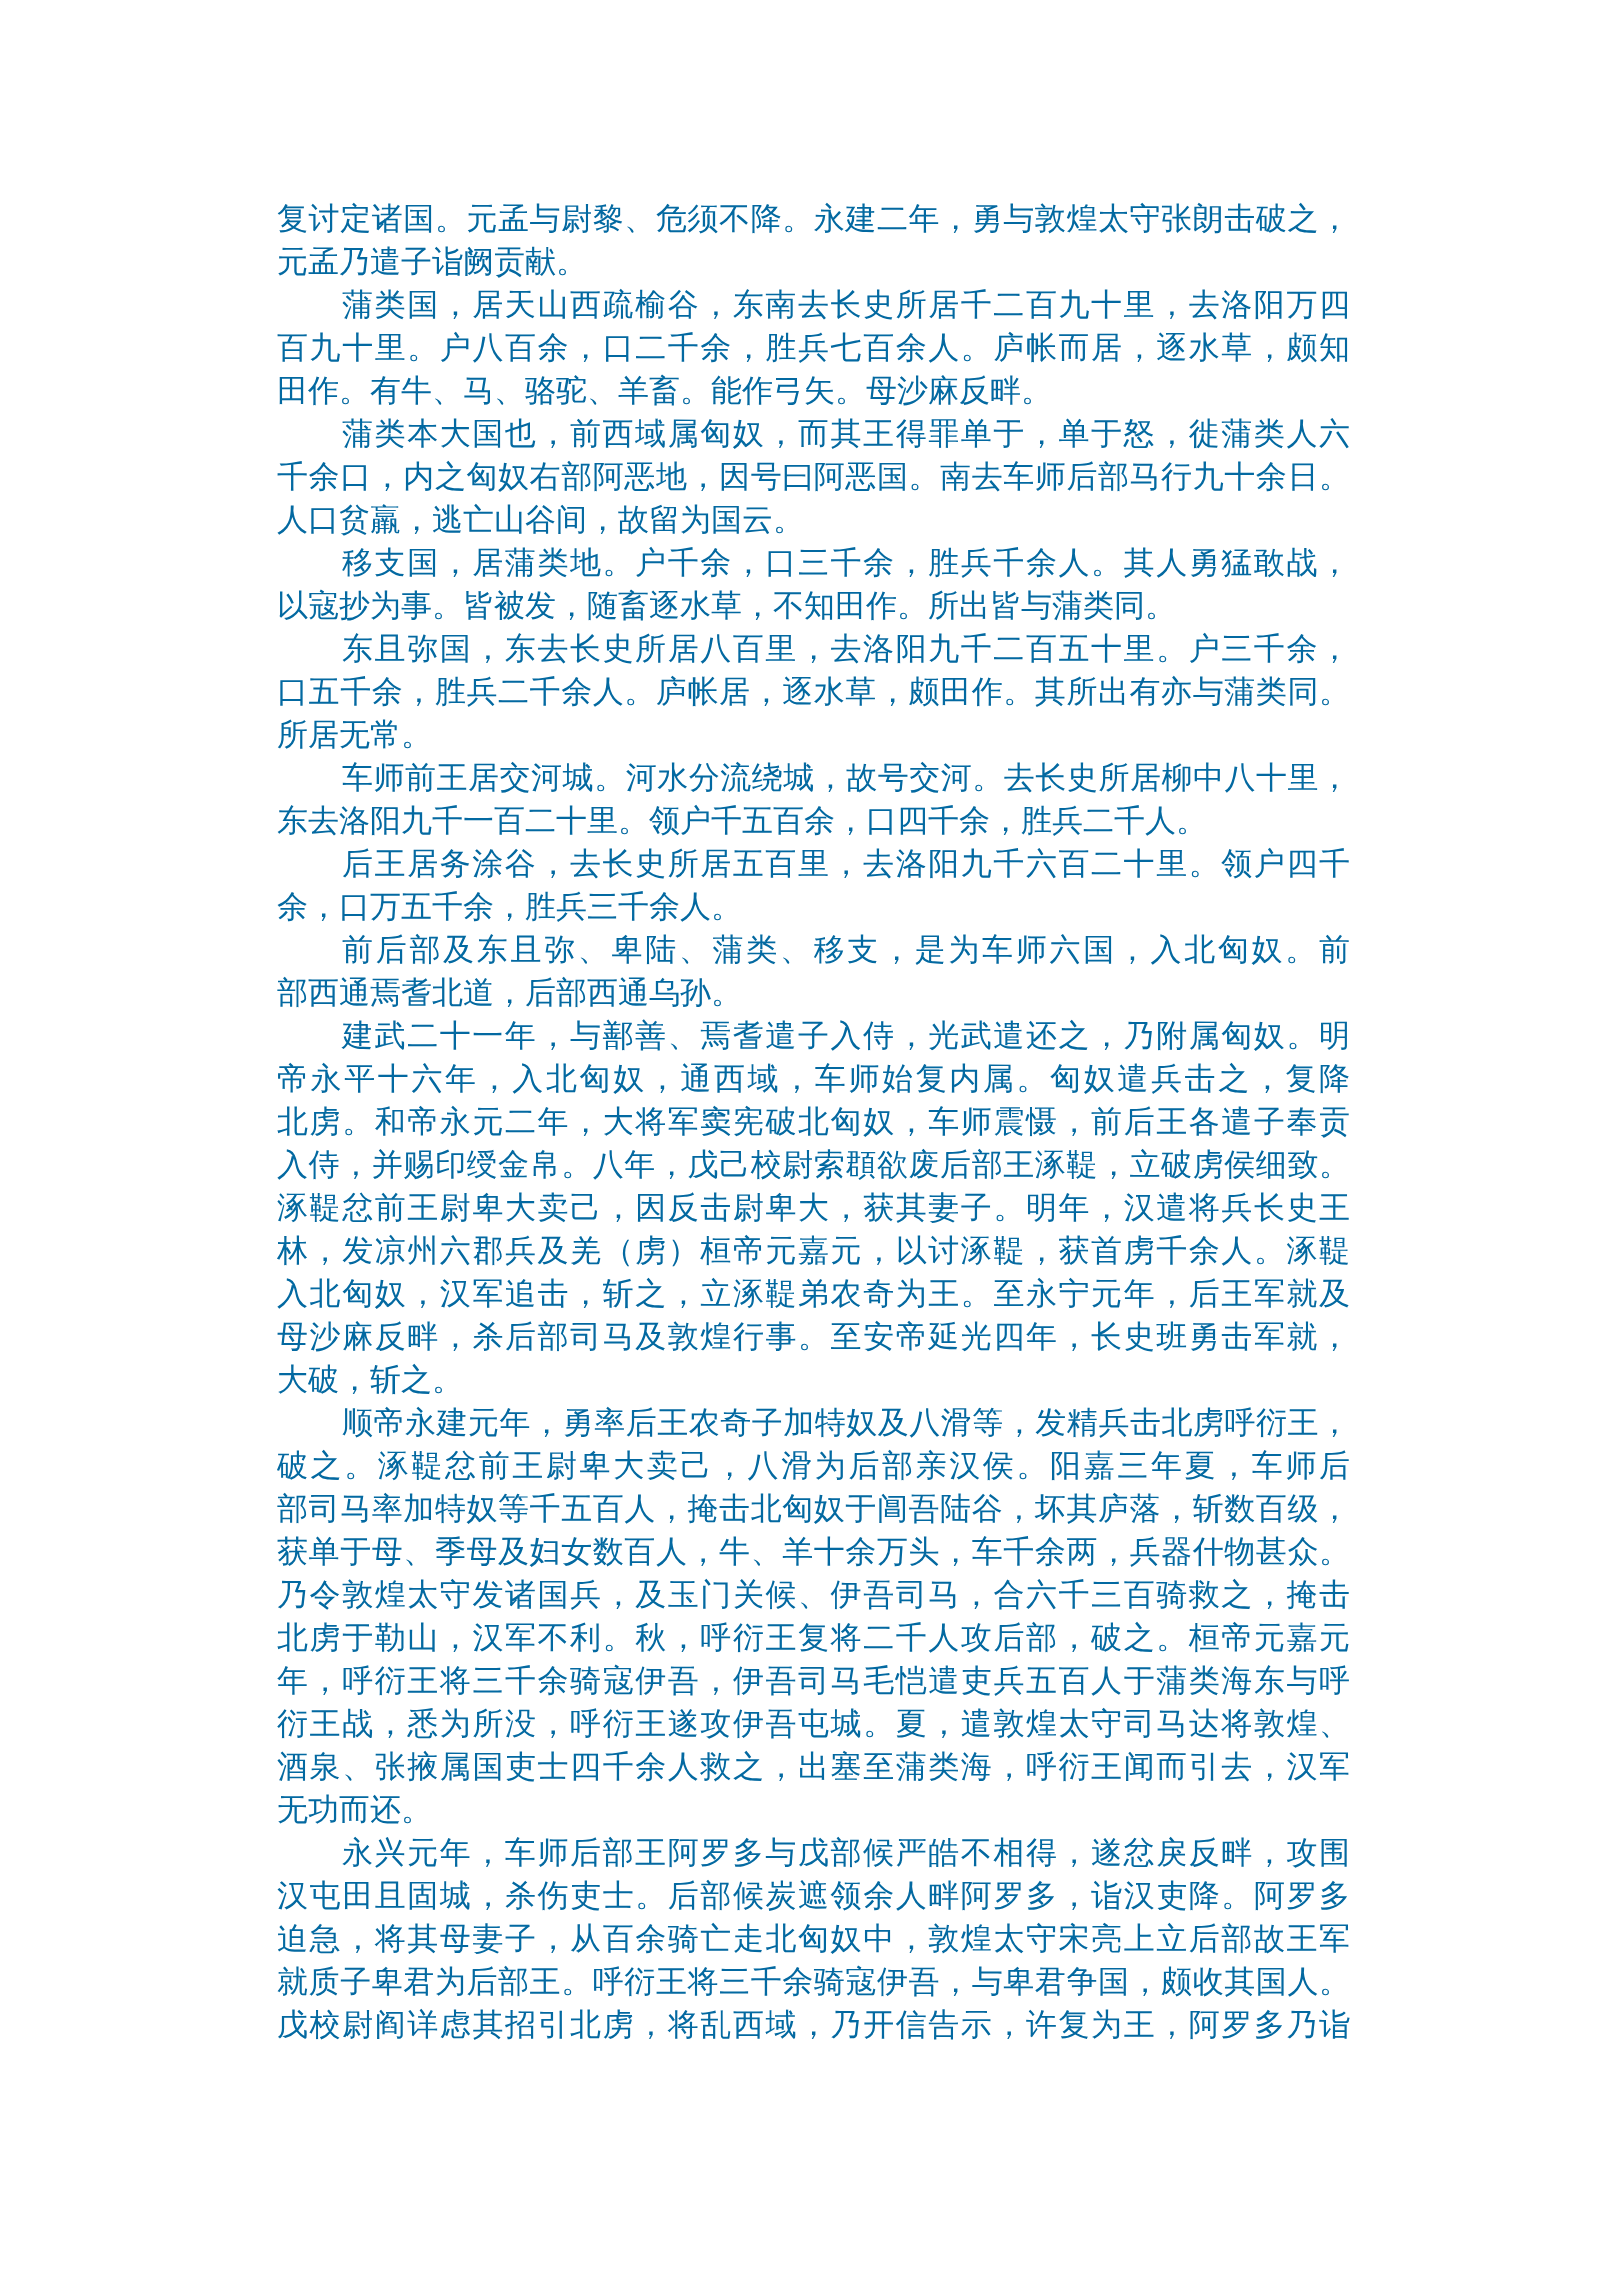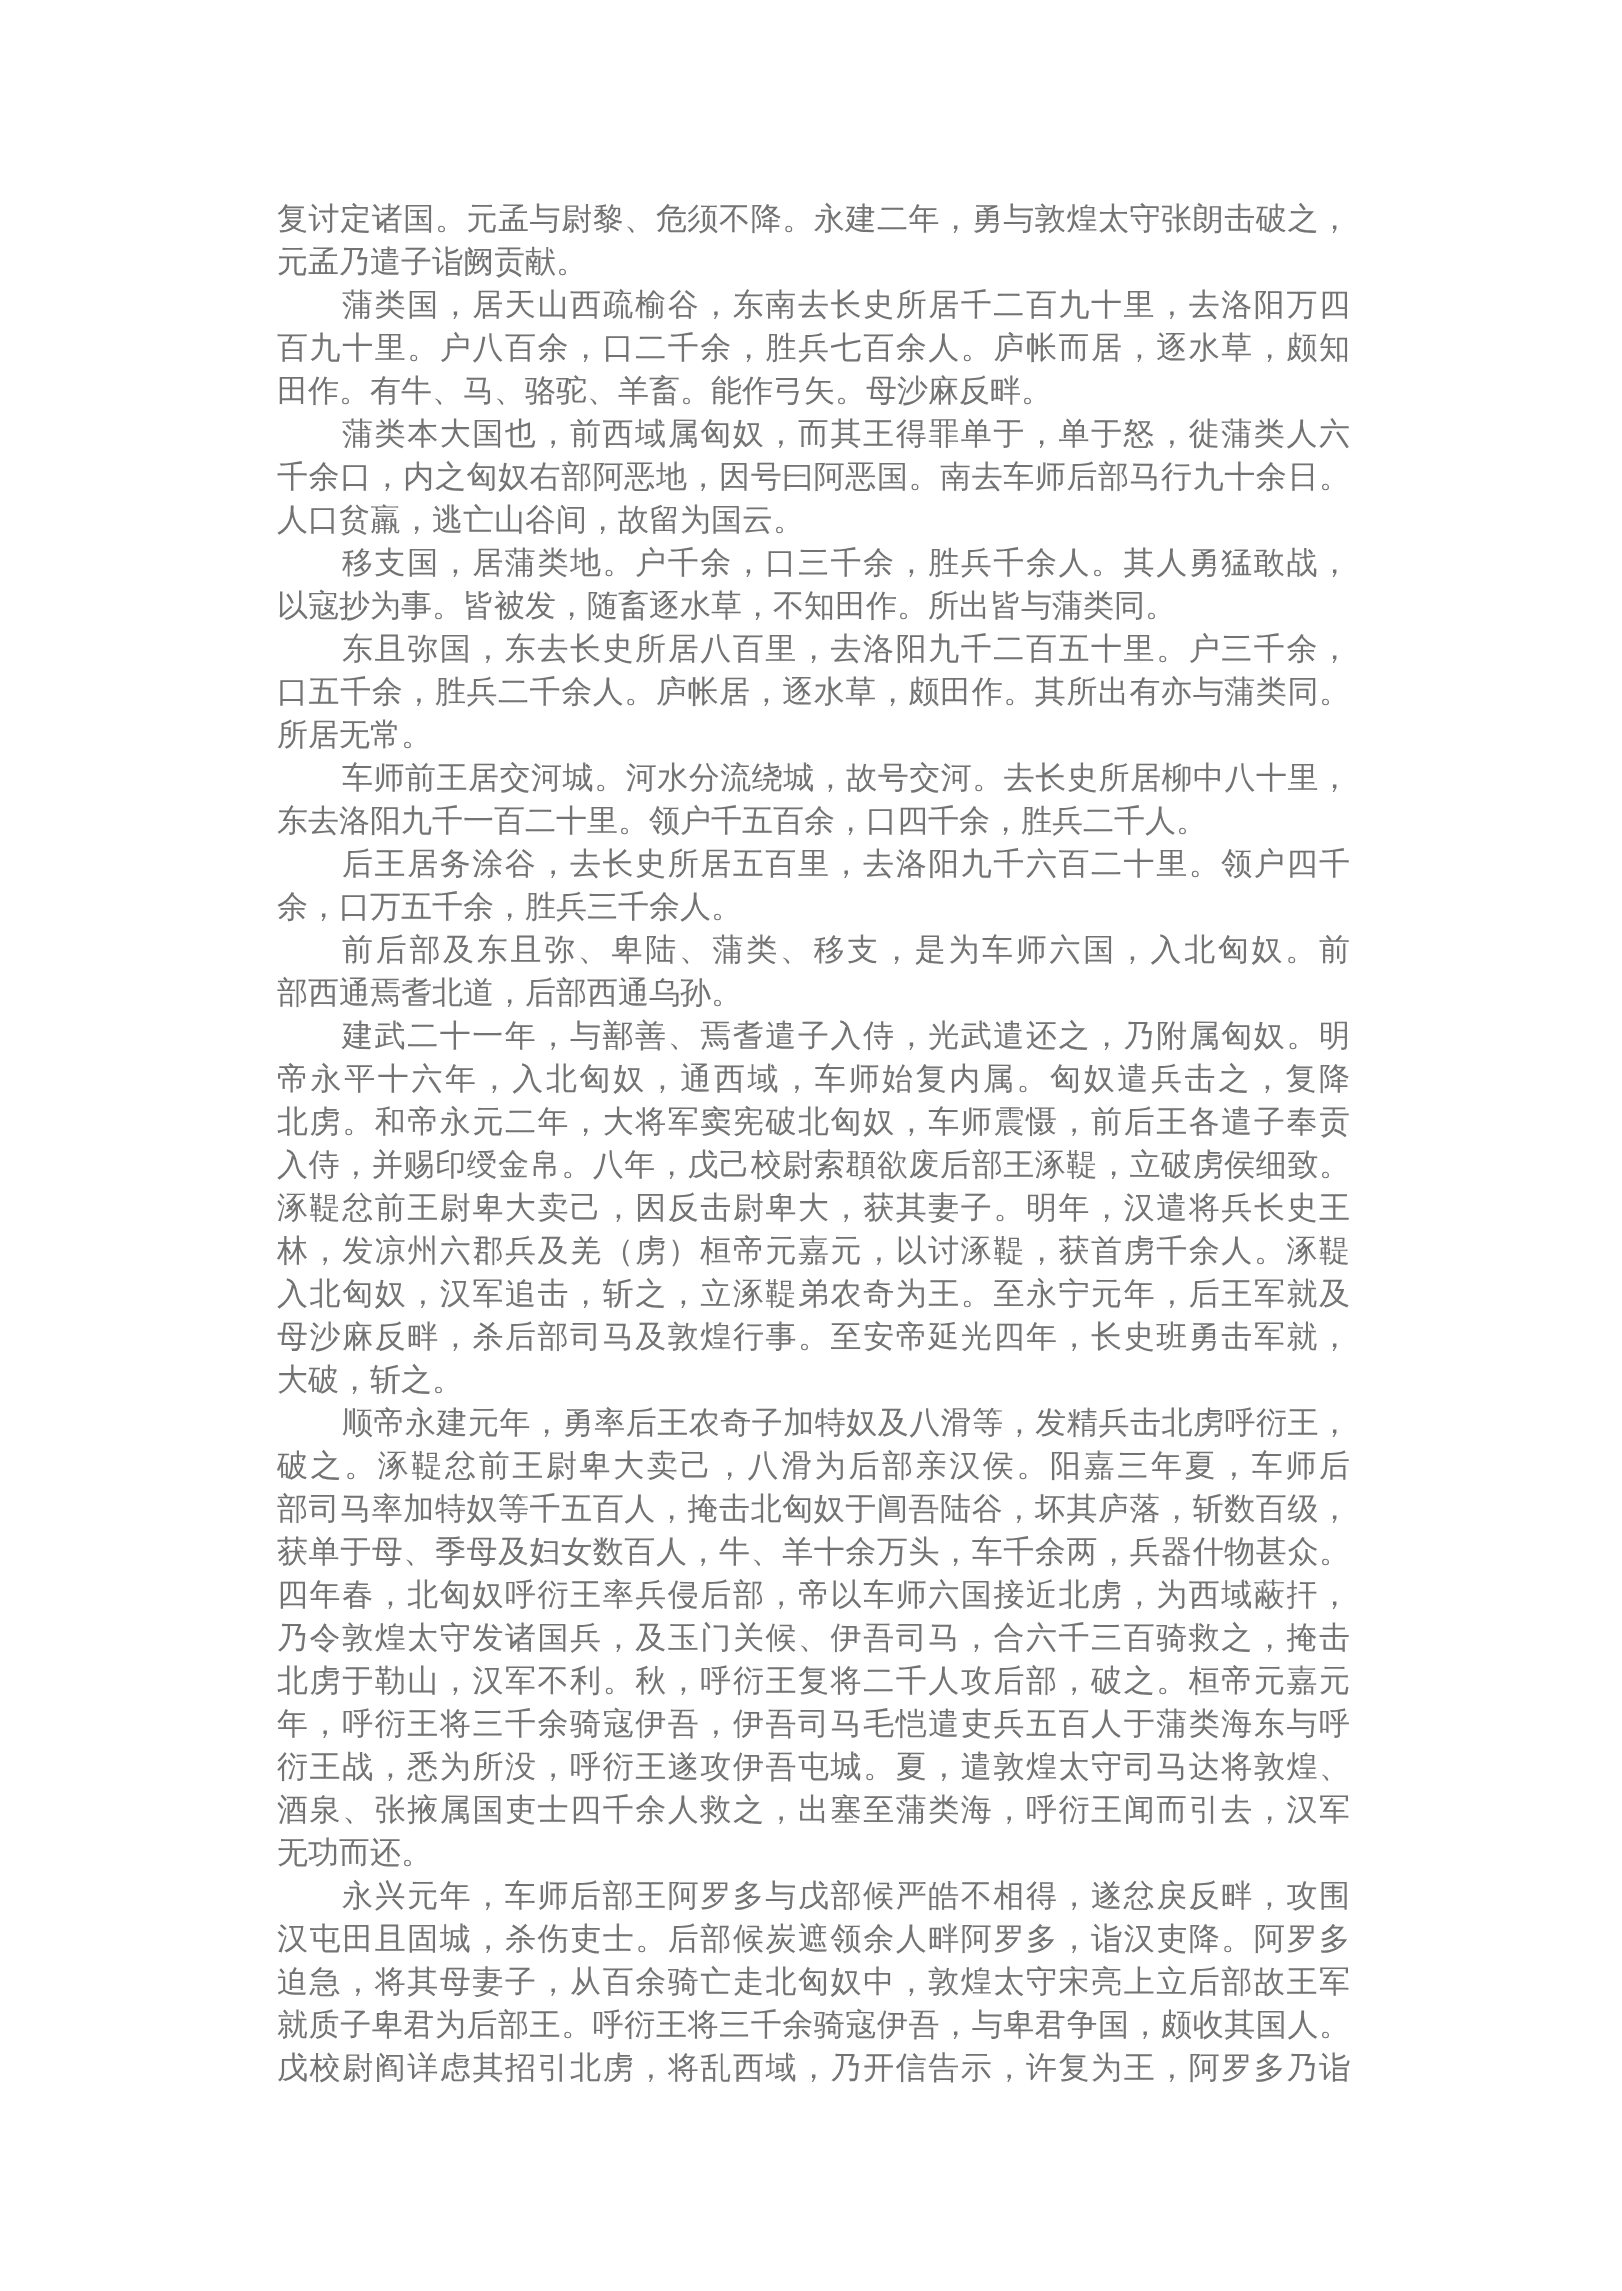--- a/index.html
+++ b/index.html
@@ -13,21 +13,21 @@
     width: 1622px; height: 2292px;
     background: #ffffff;
     overflow: hidden;
   }
   .page-text {
     position: absolute;
     left: 277px; top: 197px;
     width: 1073px;
     font-size: 31px;
     line-height: 43px;
-    color: #737373;
+    color: #0369a1;
     letter-spacing: 0;
   }
   .line {
     height: 43px;
     overflow: hidden;
     white-space: normal;
   }
   .line.fill {
     text-align: justify;
     text-align-last: justify;
@@ -64,21 +64,20 @@
       <div class="line fill">入侍，并赐印绶金帛。八年，戊己校尉索頵欲废后部王涿鞮，立破虏侯细致。</div>
       <div class="line fill">涿鞮忿前王尉卑大卖己，因反击尉卑大，获其妻子。明年，汉遣将兵长史王</div>
       <div class="line fill">林，发凉州六郡兵及羌（虏）桓帝元嘉元，以讨涿鞮，获首虏千余人。涿鞮</div>
       <div class="line fill">入北匈奴，汉军追击，斩之，立涿鞮弟农奇为王。至永宁元年，后王军就及</div>
       <div class="line fill">母沙麻反畔，杀后部司马及敦煌行事。至安帝延光四年，长史班勇击军就，</div>
       <div class="line">大破，斩之。</div>
       <div class="line fill indent">顺帝永建元年，勇率后王农奇子加特奴及八滑等，发精兵击北虏呼衍王，</div>
       <div class="line fill">破之。涿鞮忿前王尉卑大卖己，八滑为后部亲汉侯。阳嘉三年夏，车师后</div>
       <div class="line fill">部司马率加特奴等千五百人，掩击北匈奴于阊吾陆谷，坏其庐落，斩数百级，</div>
       <div class="line fill">获单于母、季母及妇女数百人，牛、羊十余万头，车千余两，兵器什物甚众。</div>
-      <div class="line fill">四年春，北匈奴呼衍王率兵侵后部，帝以车师六国接近北虏，为西域蔽扞，</div>
       <div class="line fill">乃令敦煌太守发诸国兵，及玉门关候、伊吾司马，合六千三百骑救之，掩击</div>
       <div class="line fill">北虏于勒山，汉军不利。秋，呼衍王复将二千人攻后部，破之。桓帝元嘉元</div>
       <div class="line fill">年，呼衍王将三千余骑寇伊吾，伊吾司马毛恺遣吏兵五百人于蒲类海东与呼</div>
       <div class="line fill">衍王战，悉为所没，呼衍王遂攻伊吾屯城。夏，遣敦煌太守司马达将敦煌、</div>
       <div class="line fill">酒泉、张掖属国吏士四千余人救之，出塞至蒲类海，呼衍王闻而引去，汉军</div>
       <div class="line">无功而还。</div>
       <div class="line fill indent">永兴元年，车师后部王阿罗多与戊部候严皓不相得，遂忿戾反畔，攻围</div>
       <div class="line fill">汉屯田且固城，杀伤吏士。后部候炭遮领余人畔阿罗多，诣汉吏降。阿罗多</div>
       <div class="line fill">迫急，将其母妻子，从百余骑亡走北匈奴中，敦煌太守宋亮上立后部故王军</div>
       <div class="line fill">就质子卑君为后部王。呼衍王将三千余骑寇伊吾，与卑君争国，颇收其国人。</div>

